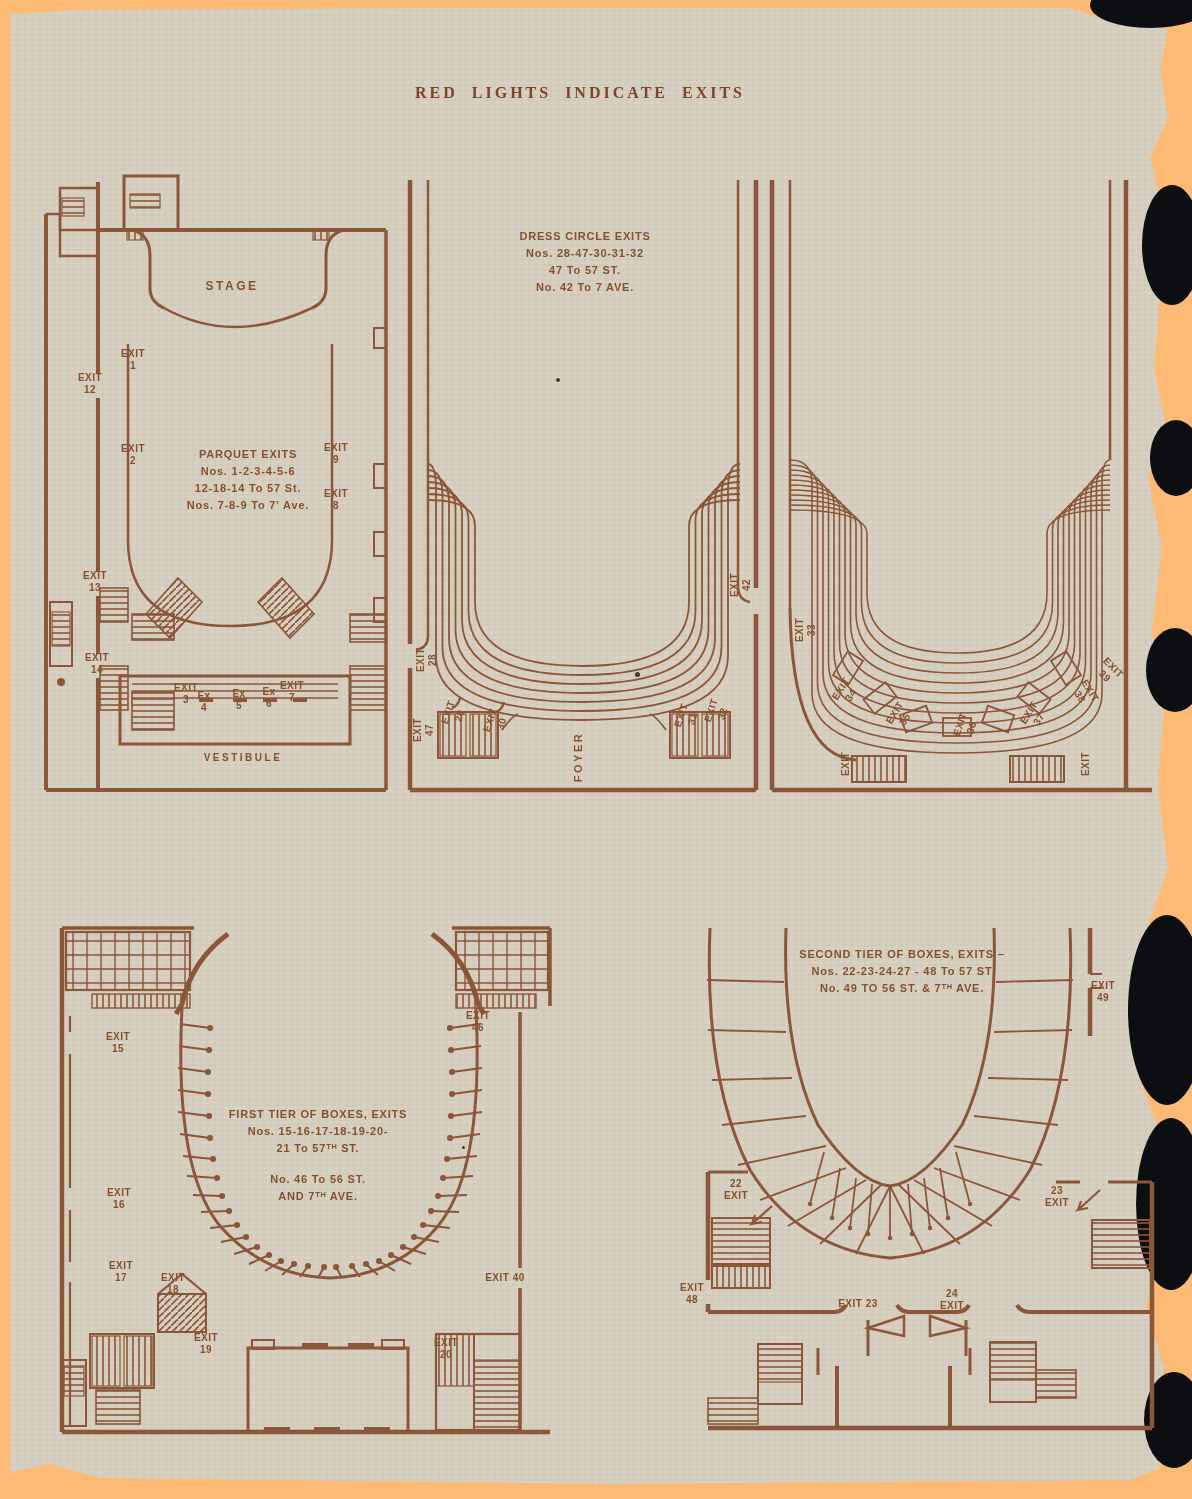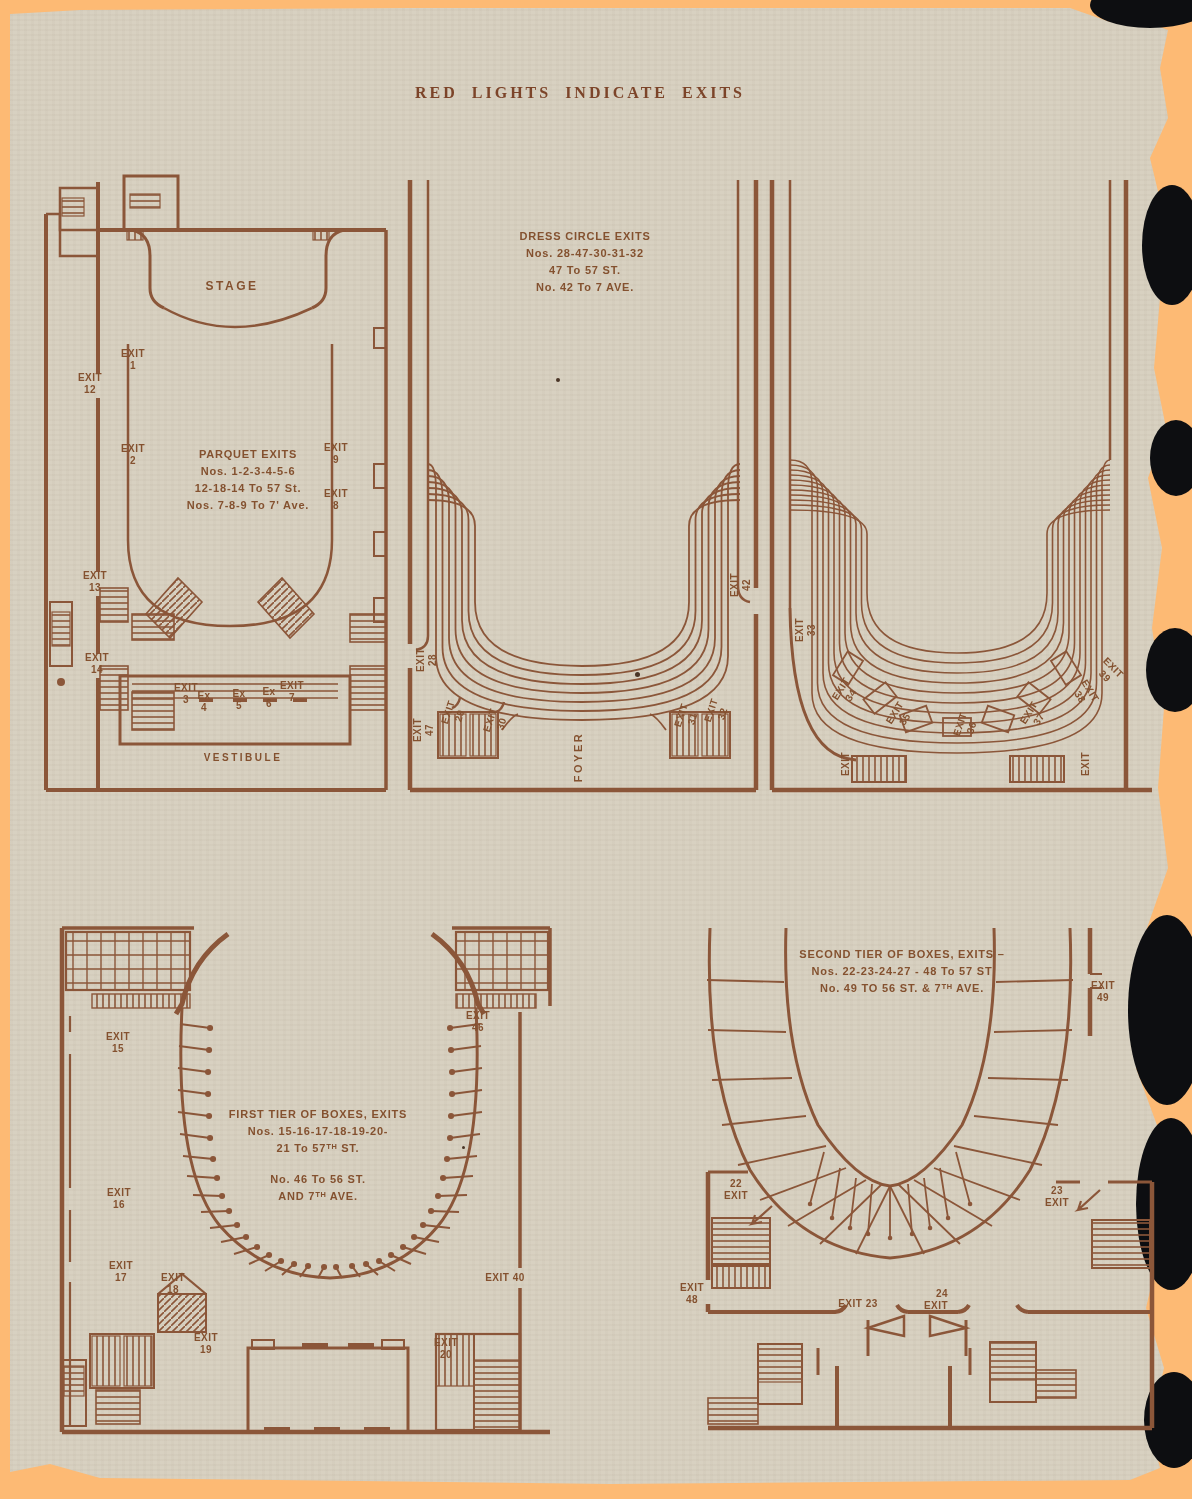--- a/index.html
+++ b/index.html
@@ -380,16 +380,16 @@
 No.   49 TO 56 ST. &amp; 7ᵀᴴ AVE.</div>
     <div class="lbl" style="left:443px;top:72px;">EXIT
 49</div>
     <div class="lbl" style="left:76px;top:270px;text-align:center;">22
 EXIT</div>
     <div class="lbl" style="left:397px;top:277px;">23
 EXIT</div>
     <div class="lbl" style="left:32px;top:374px;">EXIT
 48</div>
     <div class="lbl" style="left:198px;top:384px;">EXIT 23</div>
-    <div class="lbl" style="left:276px;top:380px;text-align:right;">24
+    <div class="lbl" style="left:292px;top:380px;">24
 EXIT</div>
   </div>
 </div>
 
 </body></html>

